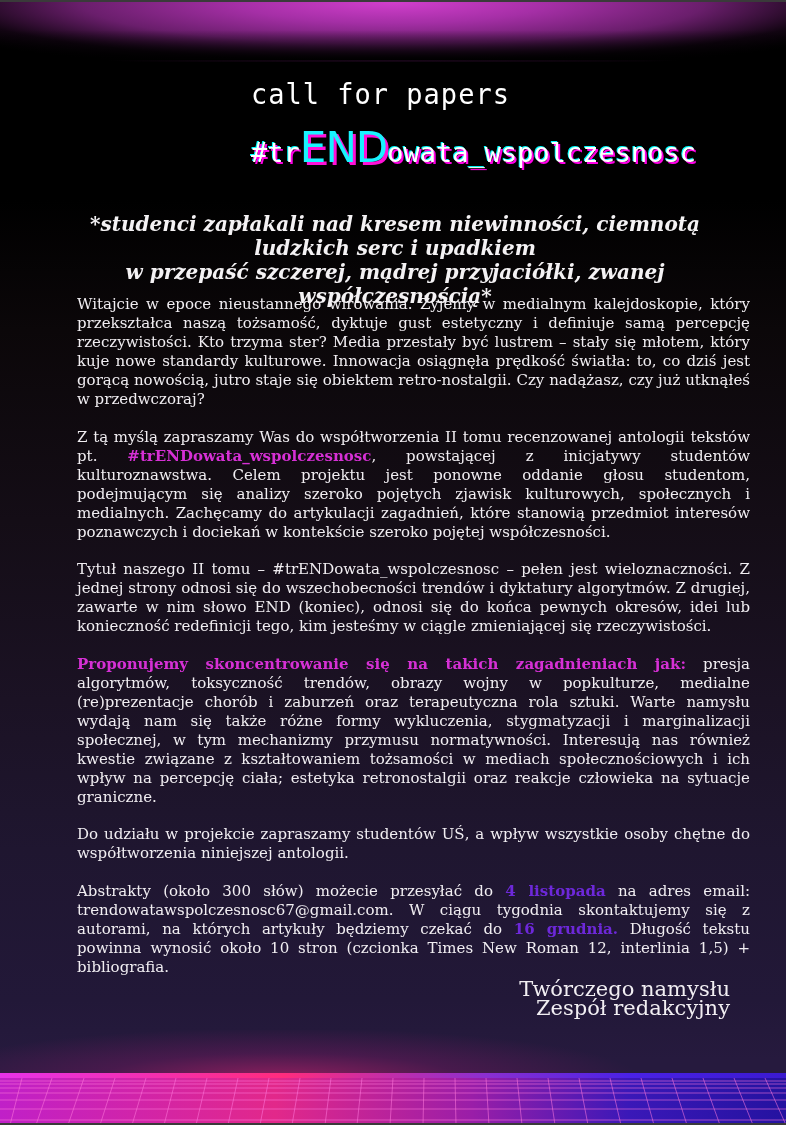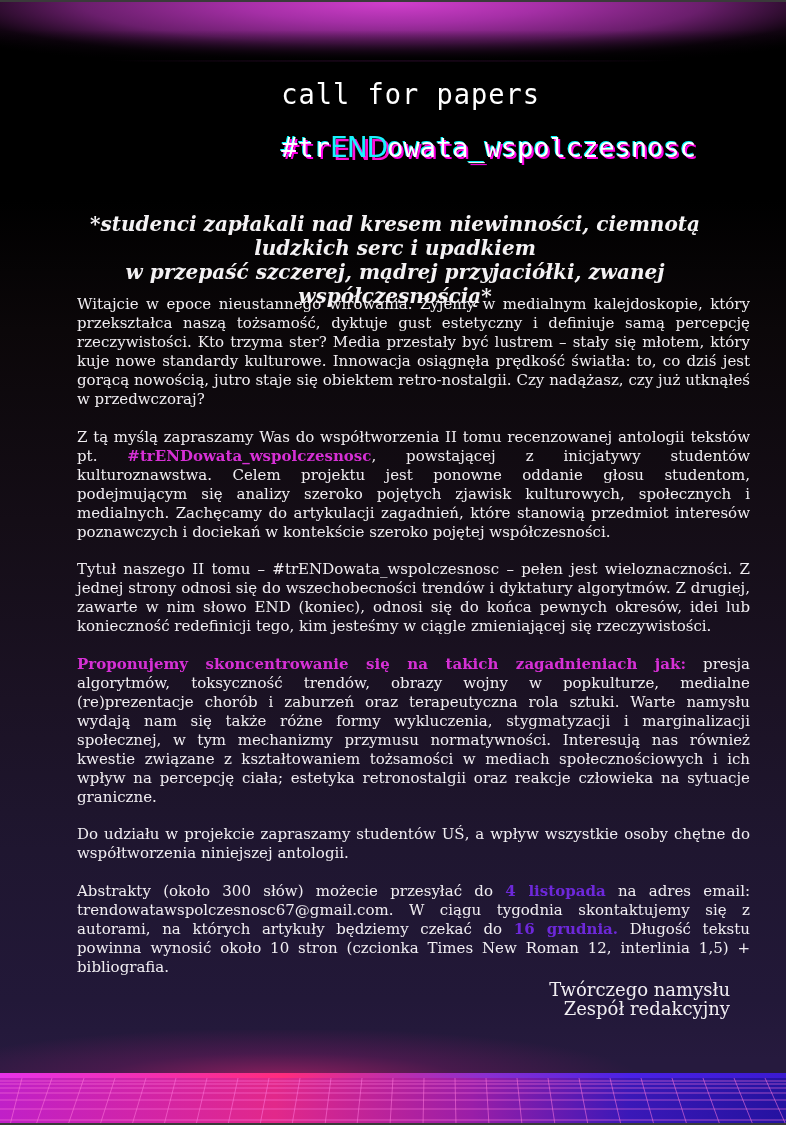--- a/index.html
+++ b/index.html
@@ -24,40 +24,40 @@
     font-size:27px; letter-spacing:1px; color:#fff; line-height:34px;
     transform: scaleY(1.05);
   }
   .title {
     margin-top:18px;
     font-family: "DejaVu Sans Mono", monospace;
     font-size:27px; color:#fff; line-height:36px; letter-spacing:0px;
     text-shadow: 2px 2px 0 #ff00e6, -1px -1px 0 #00ffff;
   }
   .title .end {
-    font-family: "DejaVu Sans", sans-serif; font-size:28px; color:#19f3ff;
+    font-family: "DejaVu Sans", sans-serif; font-size:42px; color:#19f3ff;
     text-shadow: 3px 3px 0 #ff10d8;
     letter-spacing:-1px;
   }
   .quote {
     position:absolute; left:50px; width:690px; top:212px;
     font-family: "DejaVu Serif", serif; font-style:italic; font-weight:bold;
     font-size:20px; line-height:24px; text-align:center; color:#f4f2f4;
   }
   .content {
     position:absolute; left:57px; width:673px; top:295px;
     font-family: "DejaVu Serif", serif; font-size:15px; line-height:19px;
     text-align:justify; color:#f1eef2;margin-left:20px;
   }
   .content p { margin:0 0 18.5px 0; }
   .pink { color:#d630d5; font-weight:bold; }
   .hot { color:#6d28d9; font-weight:bold; }
   .sign {
     position:absolute; right:56px; top:980px; text-align:right;
-    font-family: "DejaVu Serif", serif; font-size:18px; line-height:19px; color:#f1eef2;
+    font-family: "DejaVu Serif", serif; font-size:21px; line-height:19px; color:#f1eef2;
   }
   .floor-glow {
     position:absolute; left:0; top:1030px; width:786px; height:45px;
     background: radial-gradient(ellipse 360px 50px at 280px 48px, rgba(226,35,120,0.55) 0%, rgba(150,25,110,0.3) 50%, rgba(0,0,0,0) 100%);
   }
   .floor {
     position:absolute; left:0; top:1073px; width:786px; height:52px; overflow:hidden;
     background: linear-gradient(90deg, #c020c8 0%, #e2288a 35%, #9a1ea8 60%, #3a18b8 80%, #2412a0 100%);
   }
   .floor .horizon {

